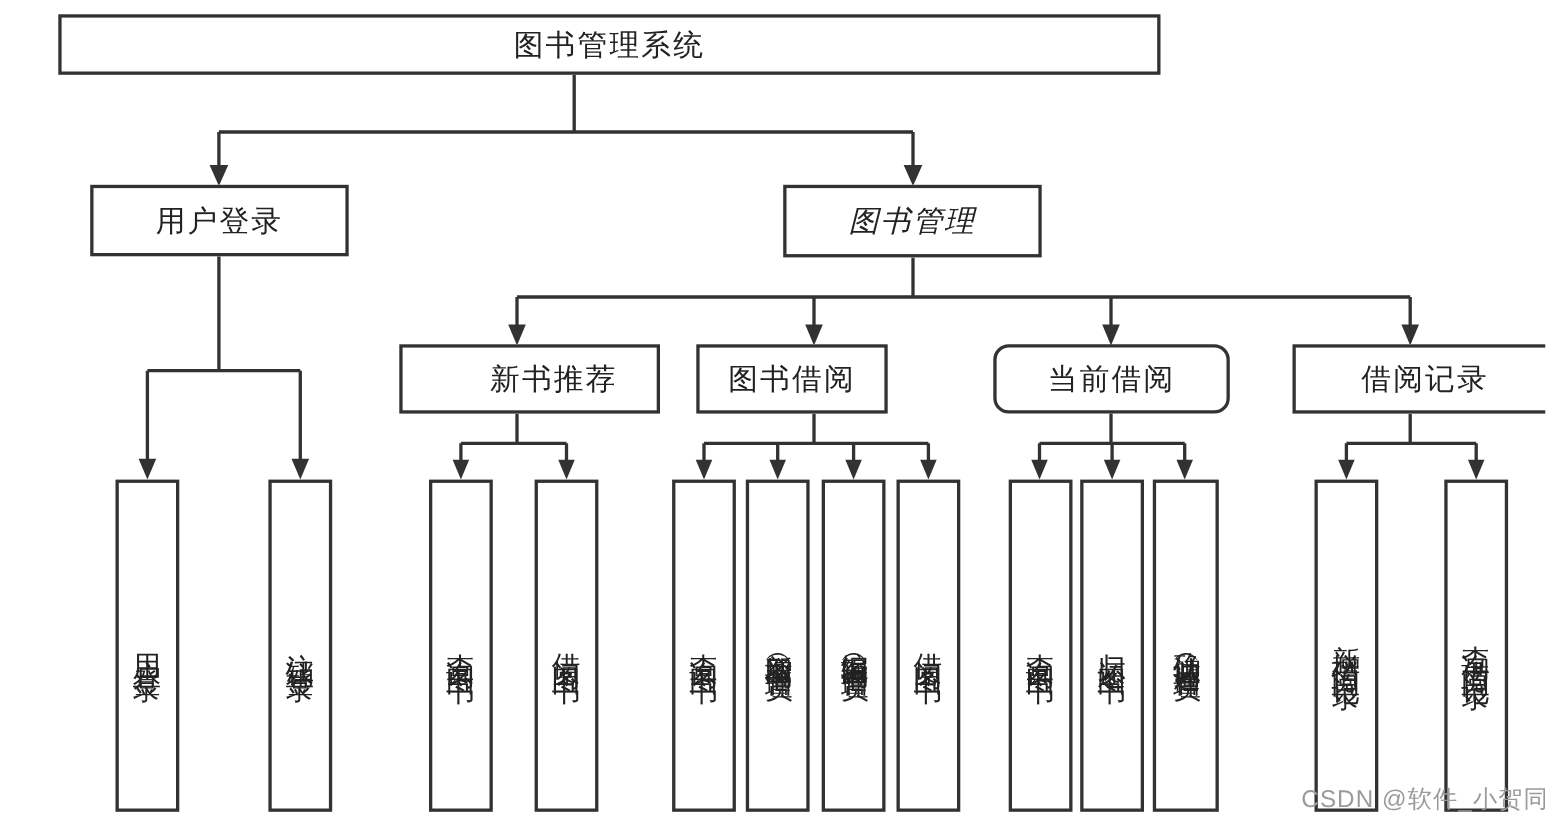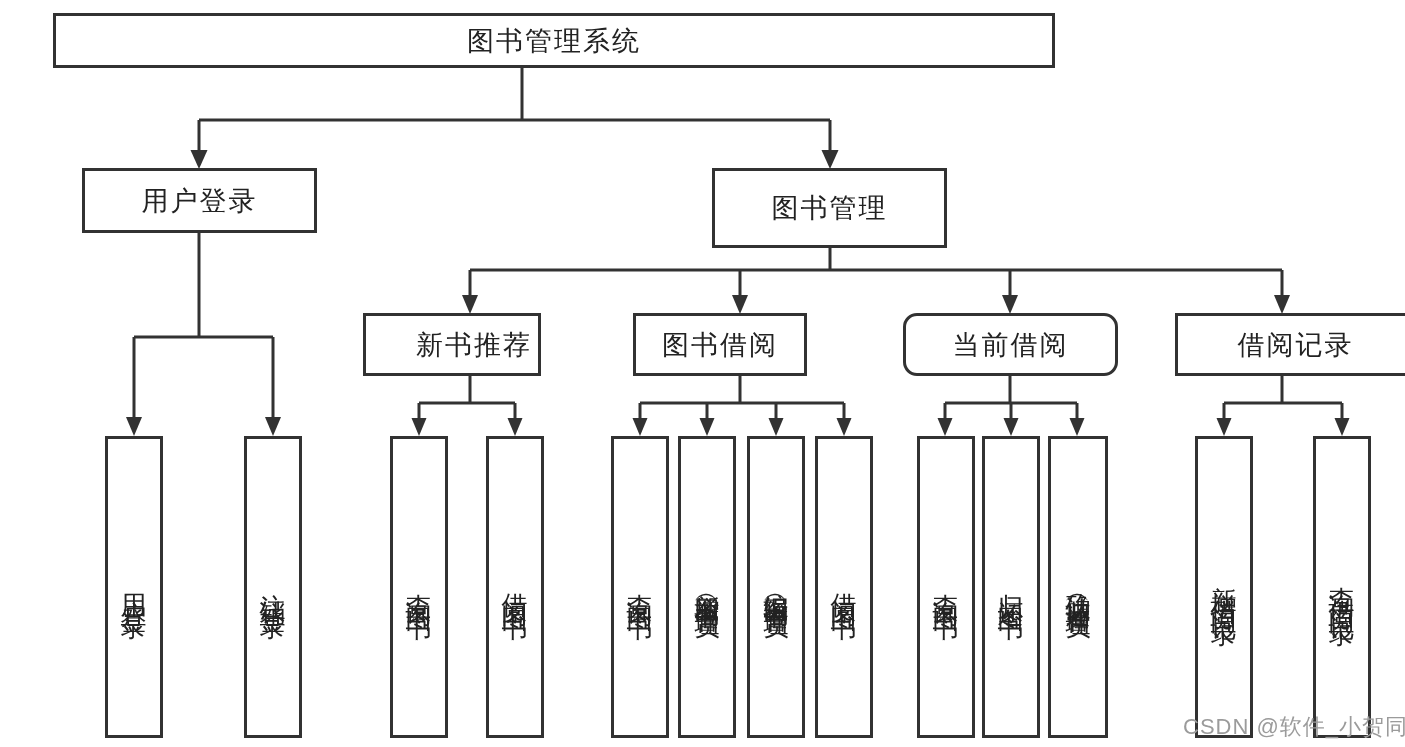--- a/index.html
+++ b/index.html
@@ -89,23 +89,23 @@
       <path d="M1003.5 418 L1018.5 418 L1011 436 Z"></path>
       <path d="M1069.5 418 L1084.5 418 L1077 436 Z"></path>
       <path d="M1216.5 418 L1231.5 418 L1224 436 Z"></path>
       <path d="M1334.5 418 L1349.5 418 L1342 436 Z"></path>
     </g>
   </svg>
 
   <div class="node h-node" style="left:21px; top:13px; width:1002px; height:55px;margin-left:32px;">图书管理系统</div>
 
   <div class="node h-node" style="left:82px; top:168px; width:235px; height:65px;">用户登录</div>
-  <div class="node h-node" style="left:712px; top:168px; width:235px; height:80px;">图书管理</div>
+  <div class="node h-node" style="left:712px; top:168px; width:235px; height:66px;font-style:italic;">图书管理</div>
 
-  <div class="node h-node" style="left:363px; top:313px; width:178px; height:63px;padding-left:44px;">新书推荐</div>
+  <div class="node h-node" style="left:363px; top:313px; width:237px; height:63px;padding-left:44px;">新书推荐</div>
   <div class="node h-node" style="left:633px; top:313px; width:174px; height:63px;">图书借阅</div>
   <div class="node h-node" style="left:903px; top:313px; width:215px; height:63px;border-radius:14px;">当前借阅</div>
   <div class="node h-node" style="left:1175px; top:313px; width:241px; height:63px;">借阅记录</div>
 
   <div class="node v-node" style="left:105px;">用户登录</div>
   <div class="node v-node" style="left:244px;">注销登录</div>
 
   <div class="node v-node" style="left:390px;">查询图书</div>
   <div class="node v-node" style="left:486px;">借阅图书</div>
 

